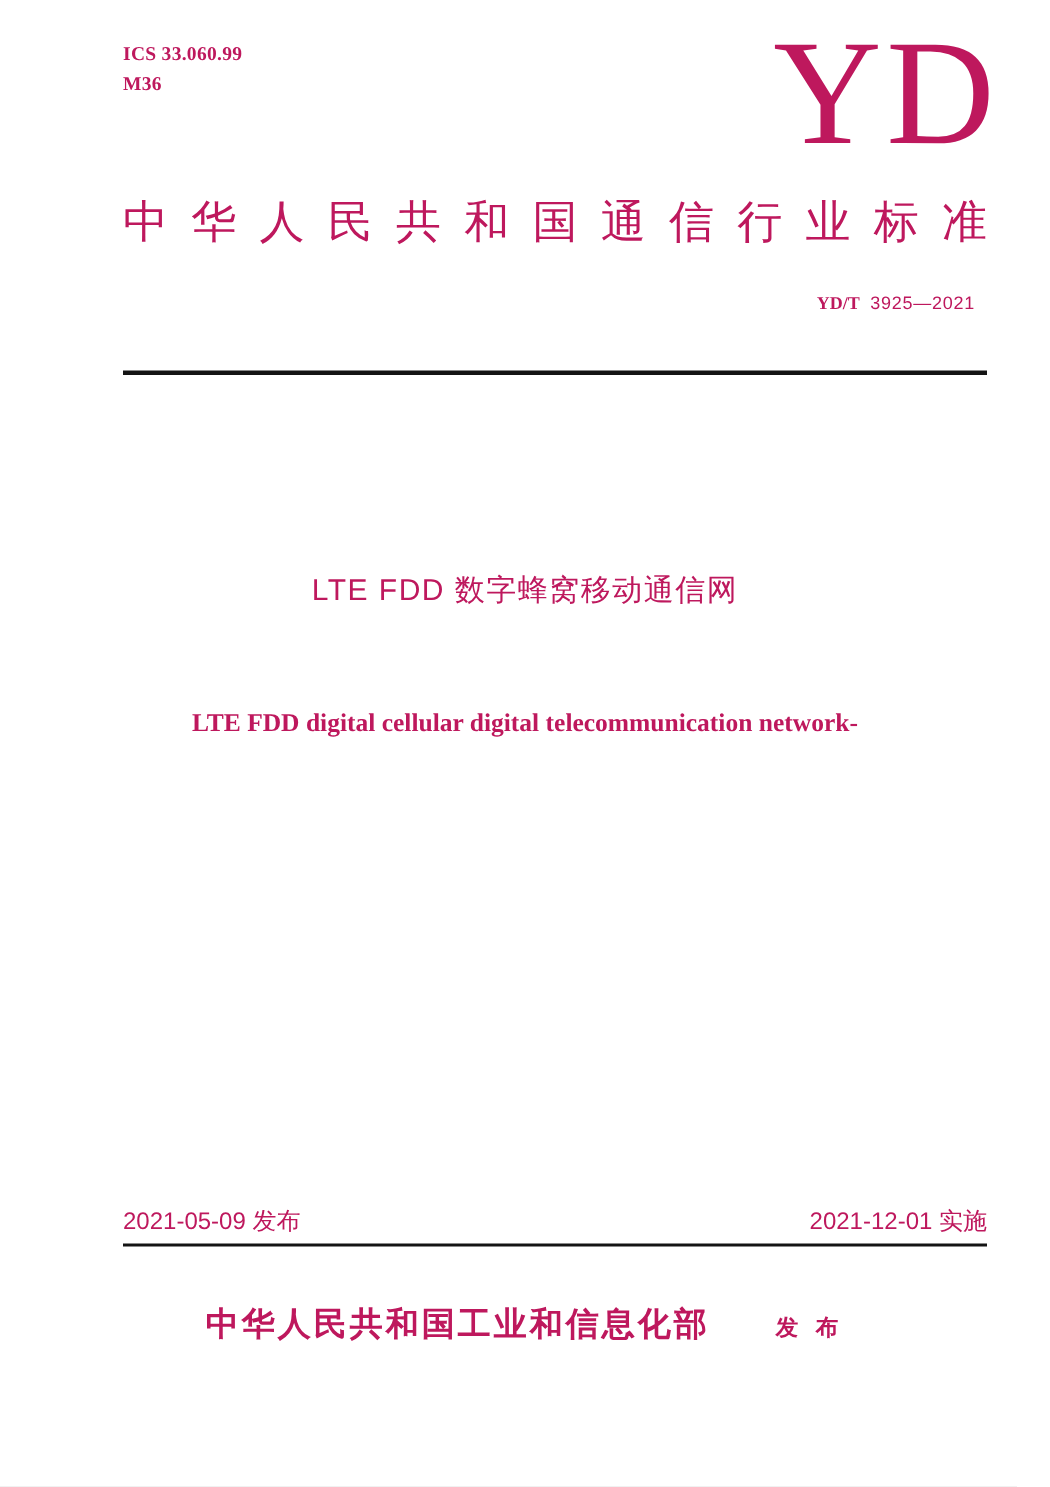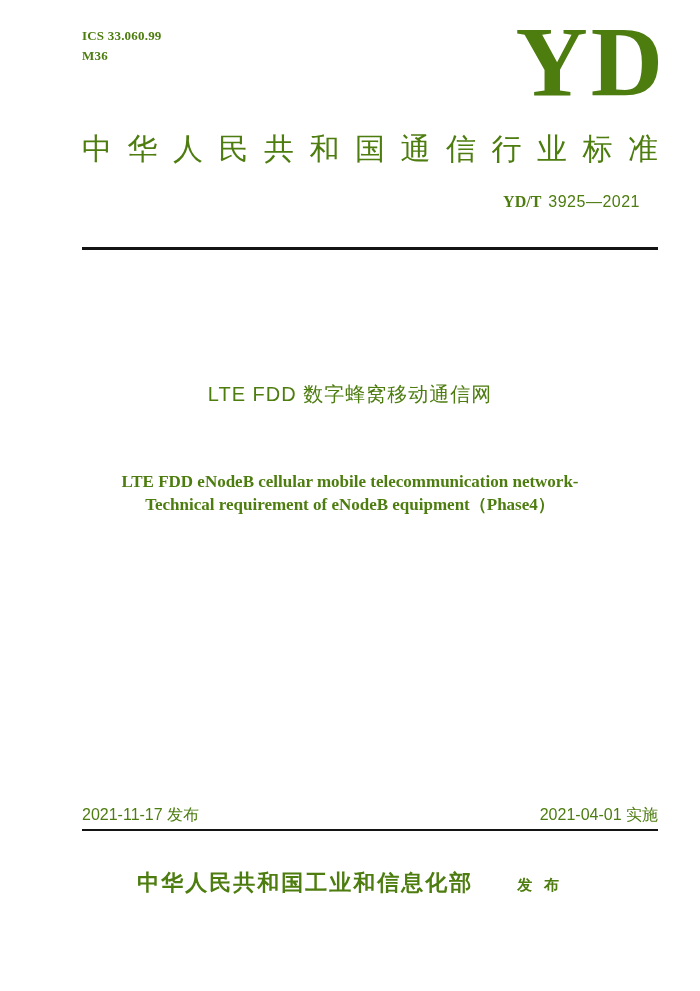--- a/index.html
+++ b/index.html
@@ -6,65 +6,65 @@
     margin: 0;
     padding: 0;
     background: #e8e8e8;
   }
   .page {
     position: relative;
     width: 700px;
     height: 991px;
     margin: 0 auto;
     background: #ffffff;
-    color: #4d7c0f;
+    color: #be185d;
     overflow: hidden;
     font-family: "Liberation Serif", "DejaVu Serif", serif;
   }
   
   .ics-block {
     position: absolute;
     left: 82px;
     top: 26px;
     font-family: "Liberation Serif", "DejaVu Serif", serif;
     font-weight: bold;
     font-size: 13px;
     line-height: 20px;
     letter-spacing: 0.2px;
   }
   
   .logo {
     position: absolute;
     top: 12px;
     right: 34px;
     font-family: "Liberation Serif", "DejaVu Serif", serif;
-    font-weight: bold;
+    font-weight: normal;
     font-size: 100px;
     line-height: 1.0;
     letter-spacing: 3px;
   }
   
   .series-title {
     position: absolute;
     left: 82px;
     top: 131px;
     width: 576px;
     display: flex;
     justify-content: space-between;
     font-family: "Liberation Sans", "DejaVu Sans", sans-serif;
     font-size: 30px;
     line-height: 36px;
     font-weight: normal;
   }
   
   .std-code {
     position: absolute;
-    right: 60px;
+    right: 50px;
     top: 192px;
-    font-size: 16px;
+    font-size: 12px;
     line-height: 20px;
     white-space: nowrap;
   }
   .code-prefix {
     font-family: "Liberation Serif", "DejaVu Serif", serif;
     font-weight: bold;
   }
   .code-number {
     font-family: "Liberation Sans", "DejaVu Sans", sans-serif;
     font-weight: normal;
@@ -171,27 +171,26 @@
     <span class="code-prefix">YD/T</span><span class="code-number">3925—2021</span>
   </div>
 
   <div class="rule rule-top"></div>
 
   <div class="title-cn">
     <div>LTE FDD 数字蜂窝移动通信网</div>
   </div>
 
   <div class="title-en">
-    <div>LTE FDD eNodeB cellular mobile telecommunication network-</div>
-    <div>Technical requirement of eNodeB equipment（Phase4）</div>
+    <div>LTE FDD digital cellular digital telecommunication network-</div>
   </div>
 
   <div class="dates">
-    <span>2021-11-17 发布</span>
-    <span>2021-04-01 实施</span>
+    <span>2021-05-09 发布</span>
+    <span>2021-12-01 实施</span>
   </div>
 
   <div class="rule rule-bottom"></div>
 
   <div class="publisher-row">
     <span class="publisher">中华人民共和国工业和信息化部</span>
     <span class="publish-label">发 布</span>
   </div>
 
 </div>

